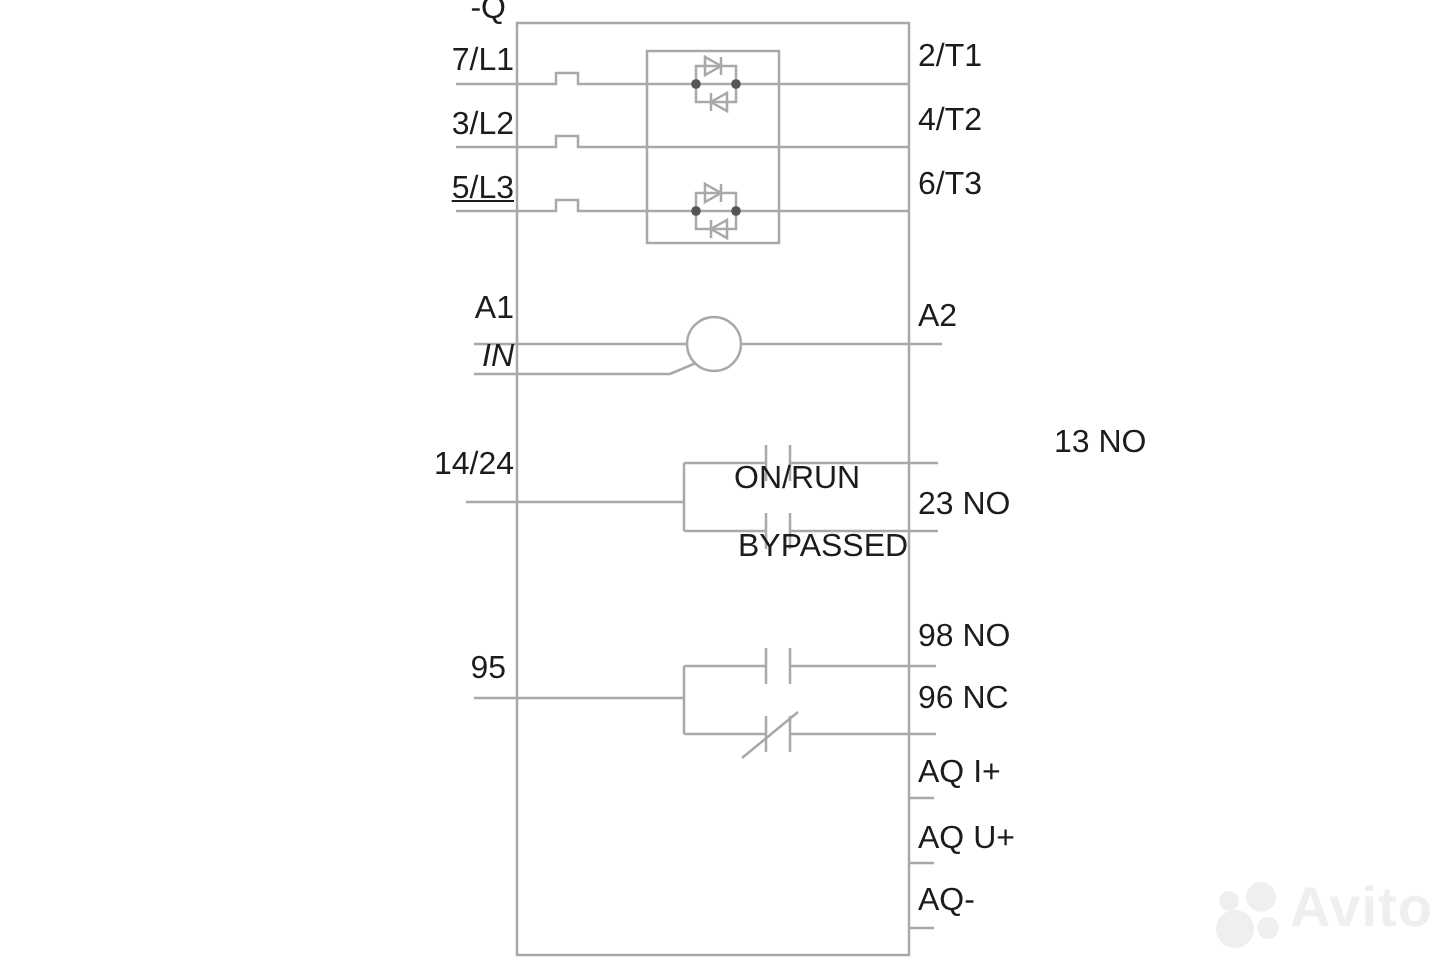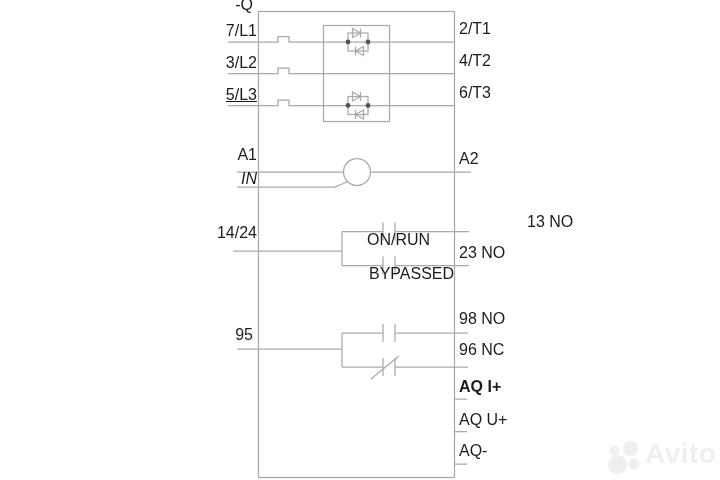--- a/index.html
+++ b/index.html
@@ -115,21 +115,21 @@
   <div class="lbl rt" style="right:467px; top:327px;">95</div>
 
   <div class="lbl" style="left:459px; top:21px;">2/T1</div>
   <div class="lbl" style="left:459px; top:53px;">4/T2</div>
   <div class="lbl" style="left:459px; top:85px;">6/T3</div>
   <div class="lbl" style="left:459px; top:151px;">A2</div>
   <div class="lbl" style="left:479px; top:214px;margin-left:48px;">13 NO</div>
   <div class="lbl" style="left:459px; top:245px;">23 NO</div>
   <div class="lbl" style="left:459px; top:311px;">98 NO</div>
   <div class="lbl" style="left:459px; top:342px;">96 NC</div>
-  <div class="lbl" style="left:459px; top:379px;font-weight:bold;">AQ I+</div>
+  <div class="lbl" style="left:459px; top:379px;">AQ I+</div>
   <div class="lbl" style="left:459px; top:412px;">AQ U+</div>
   <div class="lbl" style="left:459px; top:443px;">AQ-</div>
 
   <div class="lbl" style="left:367px; top:232px;">ON/RUN</div>
   <div class="lbl" style="left:369px; top:266px;">BYPASSED</div>
 
   <div class="wm-text">Avito</div>
 
 </div>
 

